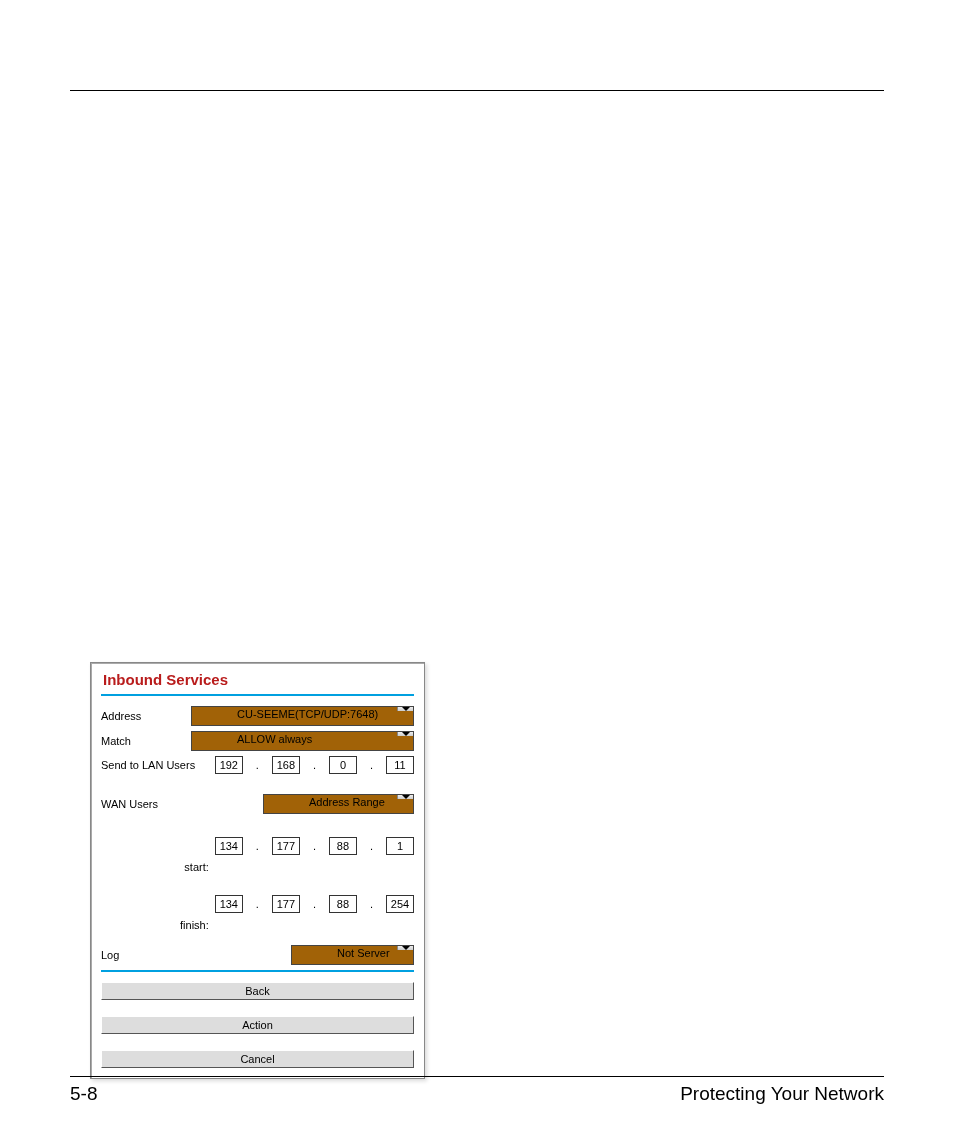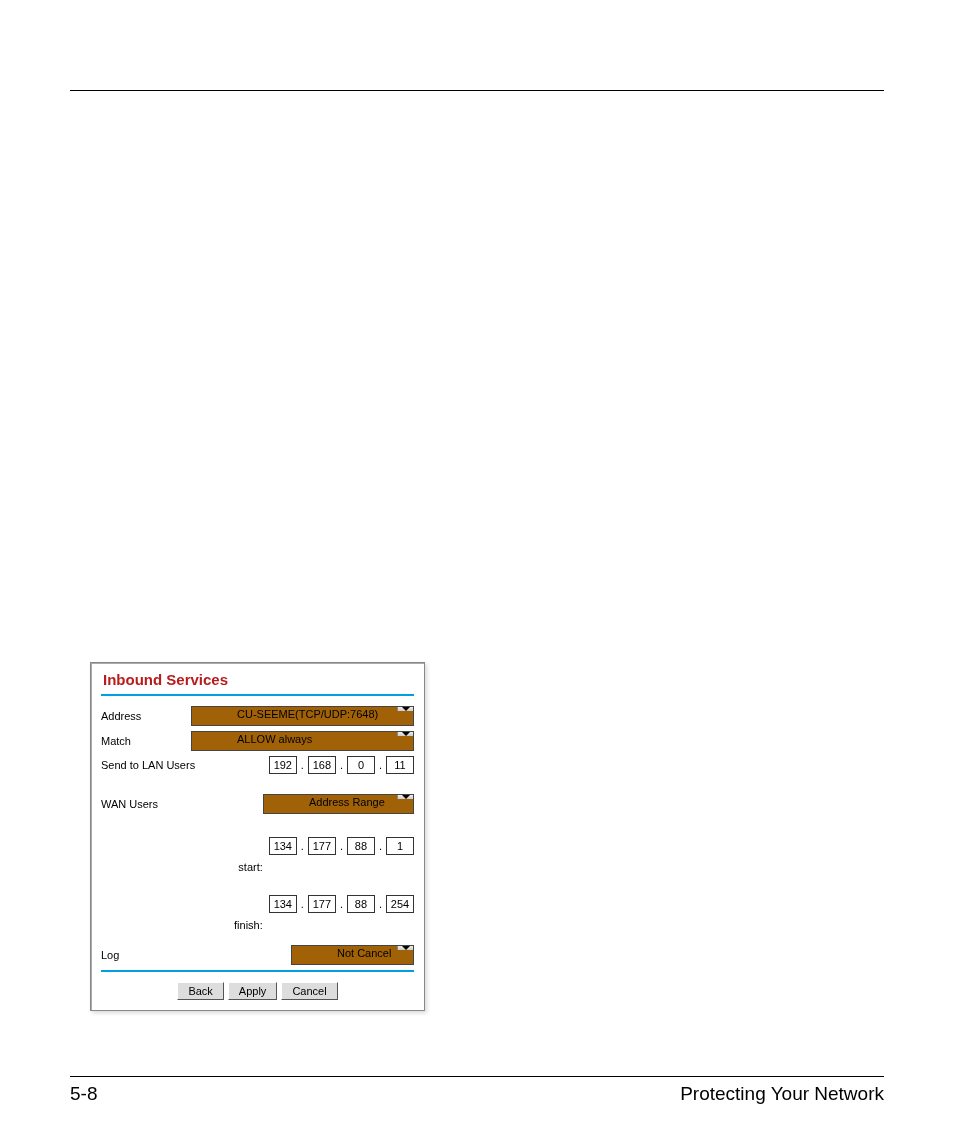--- a/index.html
+++ b/index.html
@@ -78,21 +78,21 @@
   }
   .dropdown .btn::after {
     content: "";
     border-left: 4px solid transparent;
     border-right: 4px solid transparent;
     border-top: 4px solid #000;
   }
   .ip-group {
     display: flex;
     align-items: center;
-    gap: 3px;
+    gap: 12px;
     font-size: 11px;
   }
   .ip-box {
     width: 26px;
     height: 16px;
     border: 1px solid #333;
     font-size: 11px;
     text-align: center;
     padding: 0;
     background: #fff;
@@ -110,22 +110,23 @@
     margin: 4px 0;
     font-size: 11px;
   }
   .subrow .sublabel {
     margin-right: 6px;
     margin-top: 42px;
   }
   .button-row {
     display: flex;
     justify-content: center;
-    gap: 4px;
+    gap: 16px;
     margin-top: 8px;
+    flex-direction: column;
   }
   button.winbtn {
     font-size: 11px;
     padding: 2px 10px;
     background: #ddd;
     border: 1px solid #666;
     border-top-color: #fff;
     border-left-color: #fff;
     border-right-color: #555;
     border-bottom-color: #555;
@@ -217,30 +218,30 @@
         <span class="ip-dot">.</span>
         <input class="ip-box" value="88" style="">
         <span class="ip-dot">.</span>
         <input class="ip-box" value="254" style="">
       </div>
     </div>
 
     <div class="row" style="margin-top:14px">
       <div class="label">Log</div>
       <div class="dropdown right-align" style="width:80px">
-        <div class="val">Not Cancel</div>
+        <div class="val">Not Server</div>
         <div class="btn"></div>
       </div>
     </div>
 
     <hr class="hr-cyan">
 
     <div class="button-row">
       <button class="winbtn">Back</button>
-      <button class="winbtn">Apply</button>
+      <button class="winbtn">Action</button>
       <button class="winbtn">Cancel</button>
     </div>
   </div>
 
   <div class="footer">
     <div class="footer-rule"></div>
     <div class="footer-row">
       <span>5-8</span>
       <span>Protecting Your Network</span>
     </div>

